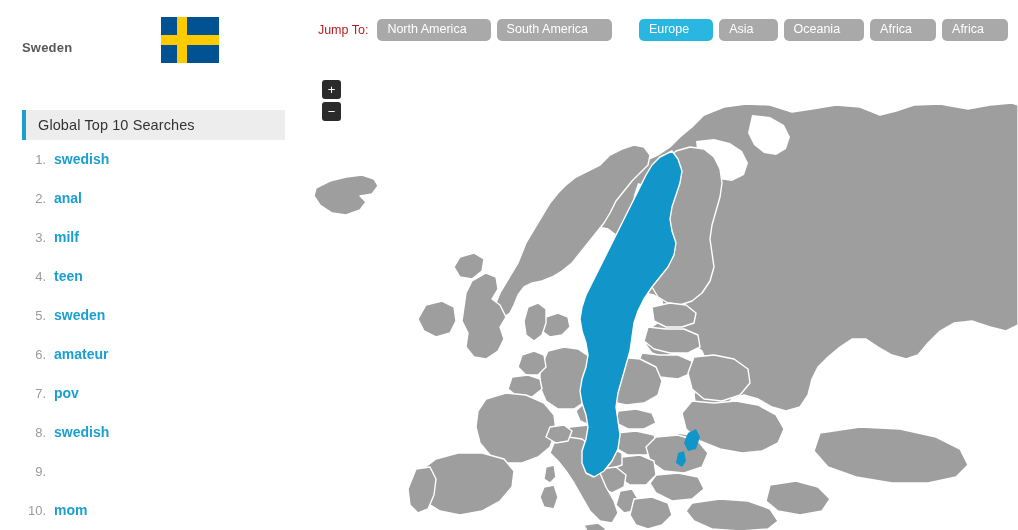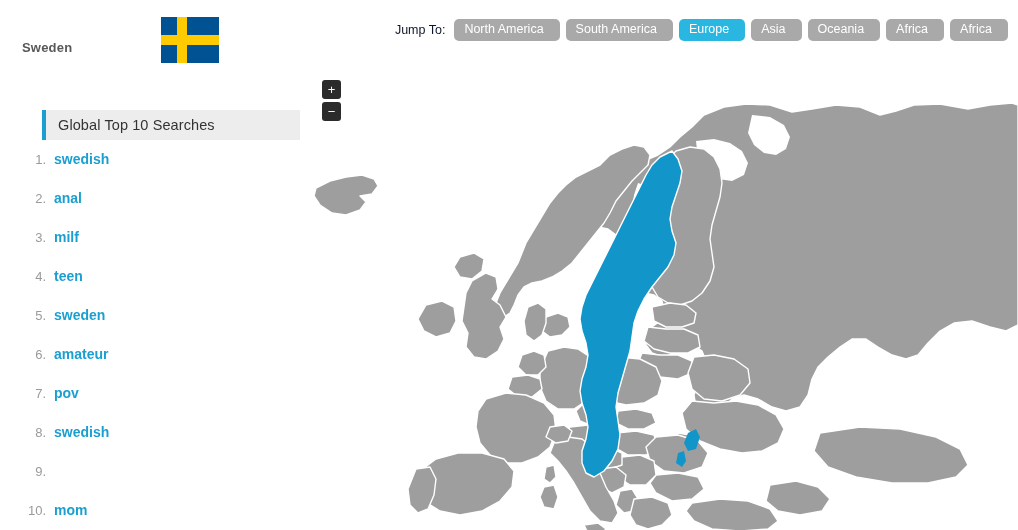--- a/index.html
+++ b/index.html
@@ -63,21 +63,20 @@
     position: absolute;
     left: 22px;
     top: 110px;
     width: 263px;
     height: 30px;
     background: #ededed;
     border-left: 4px solid #1a9fd0;
     box-sizing: border-box;
     display: flex;
     align-items: center;
-    margin-left: 20px;
   }
   #list-header-text {
     padding-left: 12px;
     font-size: 14.5px;
     color: #333333;
     letter-spacing: 0.1px;
   }
 
   #search-list {
     position: absolute;
@@ -114,38 +113,39 @@
   #jump-nav {
     position: absolute;
     right: 10px;
     top: 19px;
     display: flex;
     align-items: center;
     gap: 6px;
   }
   #jump-label {
     font-size: 12.5px;
-    color: #0f172a;
+    color: #b91c1c;
     margin-right: 3px;
   }
   .region-btn {
     display: inline-block;
-    padding: 4px 16px 5px 10px;
+    padding: 4px 24px 5px 10px;
     border-radius: 5px;
     background: #a9a9a9;
     color: #ffffff;
     font-size: 12.5px;
     line-height: 1;
     cursor: pointer;
     white-space: nowrap;
     border: none;
     font-family: "Liberation Sans", sans-serif;
   }
   .region-btn.active {
     background: #29b6e0;
+    margin-left: 21px;
   }
 
   
   #map-area {
     position: absolute;
     left: 300px;
     top: 55px;
     width: 718px;
     height: 475px;
     background: #ffffff;

